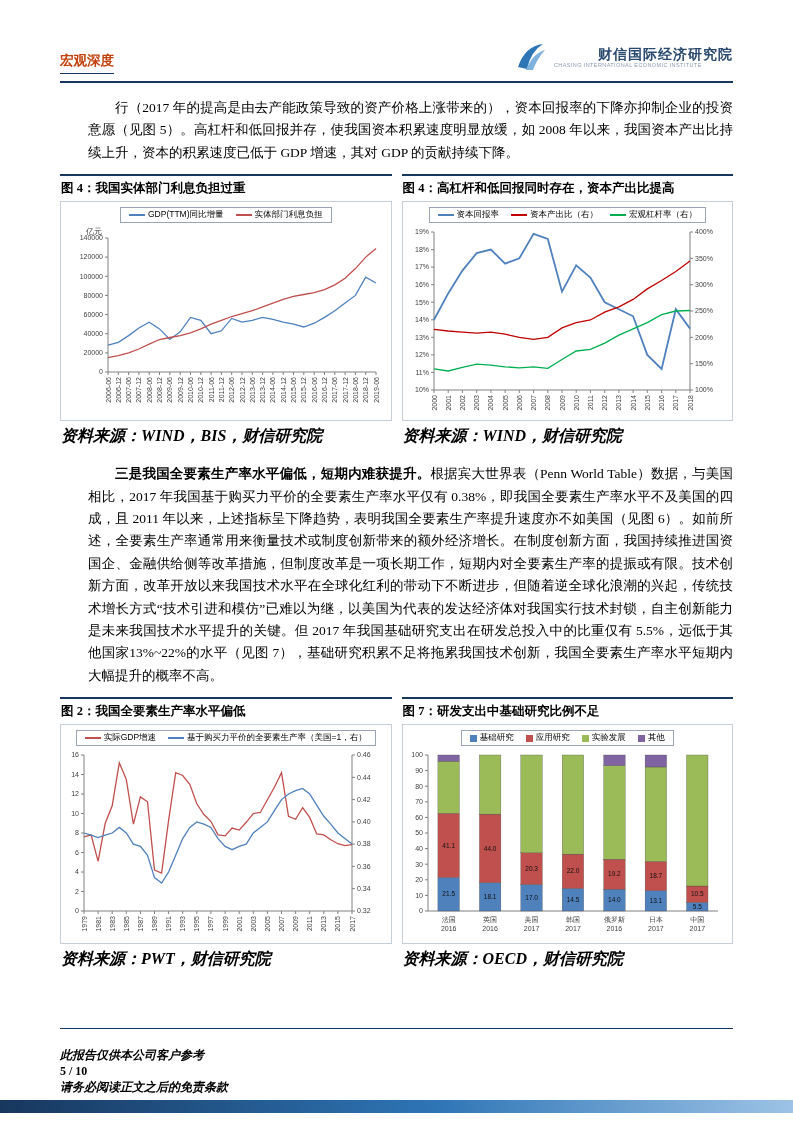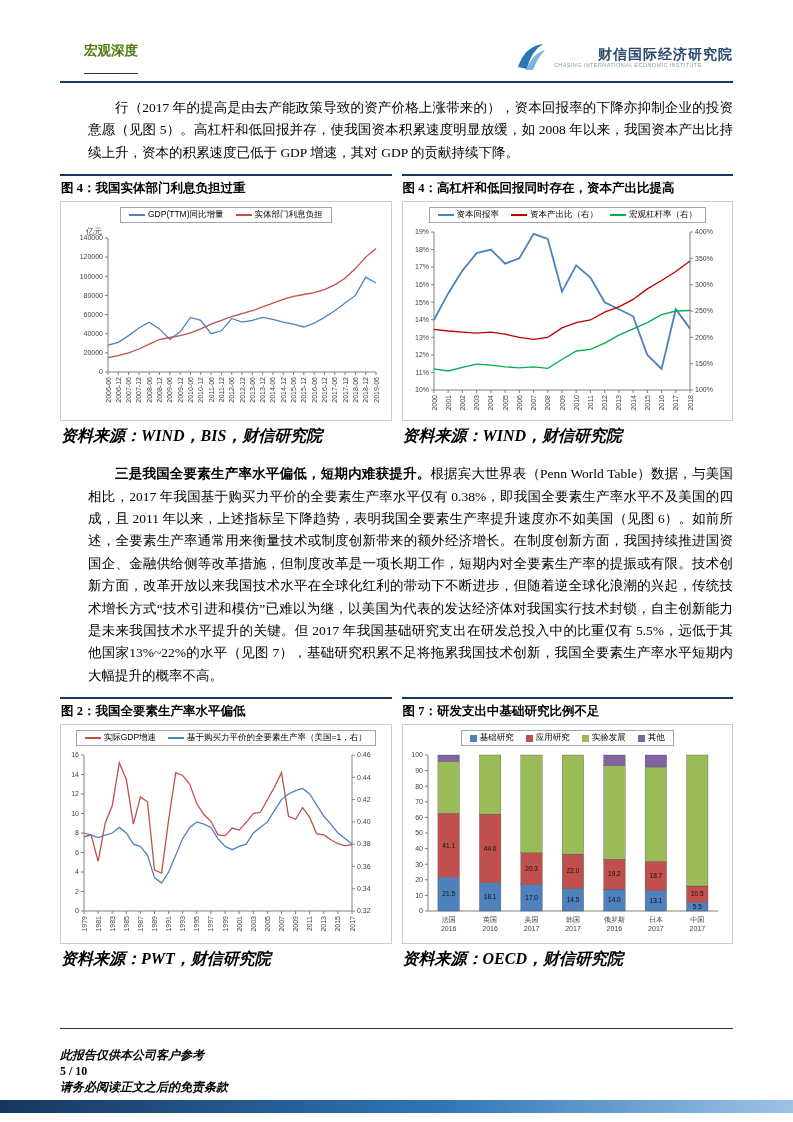--- a/index.html
+++ b/index.html
@@ -2,21 +2,21 @@
 <html><head>
 <meta charset="utf-8">
 <style>
   html,body{margin:0;padding:0;background:#e8e8e8;}
   .page{width:793px;height:1122px;margin:0 auto;background:#ffffff;position:relative;overflow:hidden;
         font-family:"Liberation Serif",serif;color:#000;}
   .content{padding:40px 60px 0 60px;}
 
   
   .hdr{display:flex;justify-content:space-between;align-items:flex-end;}
-  .hdr-left{font-size:13.5px;font-weight:bold;color:#4d7c0f;border-bottom:1px solid #17375E;padding-bottom:13px;margin-left:24px;}
+  .hdr-left{font-size:13.5px;font-weight:bold;color:#c2410c;border-bottom:1px solid #17375E;padding-bottom:3px;}
   .logo{display:flex;align-items:center;gap:7px;}
   .logo-txt{display:flex;flex-direction:column;line-height:1.15;}
   .logo-name{font-size:14px;font-weight:bold;color:#2b4a6f;letter-spacing:1px;font-family:"Liberation Sans",sans-serif;margin-left:44px;}
   .logo-sub{font-size:5.5px;color:#8a9bb0;letter-spacing:0.4px;font-family:"Liberation Sans",sans-serif;}
   .hdr-rule{height:2px;background:#17375E;margin-top:7px;}
 
   
   .para{margin:14px 0 10px 28px;font-size:13.5px;line-height:1.66;text-align:justify;text-indent:2em;}
   .para b{font-weight:bold;}
 

